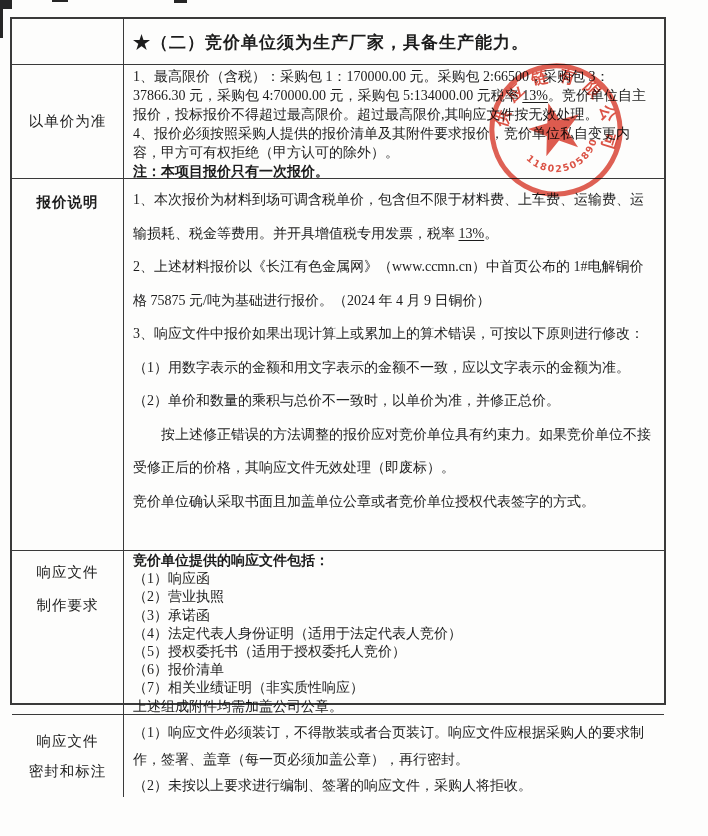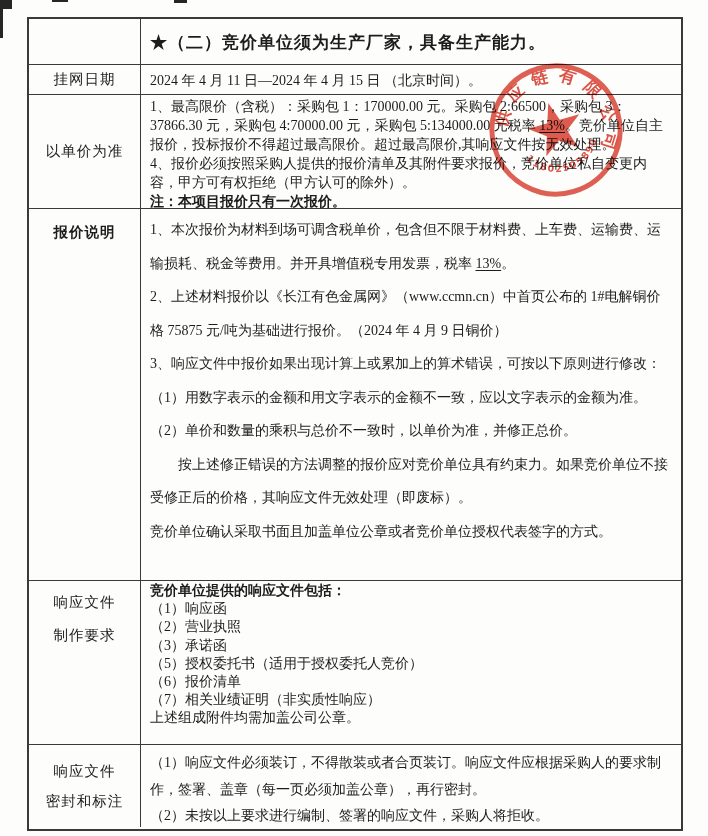--- a/index.html
+++ b/index.html
@@ -6,22 +6,22 @@
   html,body { width: 708px; height: 836px; }
   body {
     position: relative;
     background: #fdfdfc;
     font-family: "Liberation Serif", "DejaVu Serif", serif;
     color: #1c1c1c;
     overflow: hidden;
   }
   .doc-table {
     position: absolute;
-    left: 27px; top: 17px;
-    width: 656px; height: 814px;
+    left: 10px; top: 17px;
+    width: 656px; height: 688px;
     border: 2px solid #3a3a3a;
     background: transparent;
   }
   .row { display: flex; border-bottom: 1px solid #3a3a3a; overflow: hidden; }
   .row:last-child { border-bottom: none; }
   .cell-label {
     width: 112px; flex: 0 0 112px;
     border-right: 1px solid #3a3a3a;
     display: flex; flex-direction: column;
     align-items: center; justify-content: center;
@@ -72,24 +72,20 @@
 <div class="artifact a3"></div>
 <div class="artifact a4"></div>
 
 <div class="doc-table">
 
   <div class="row r1">
     <div class="cell-label"></div>
     <div class="cell-content">★（二）竞价单位须为生产厂家，具备生产能力。</div>
   </div>
 
-  <div class="row r2">
-    <div class="cell-label">挂网日期</div>
-    <div class="cell-content">2024 年 4 月 11 日—2024 年 4 月 15 日 （北京时间）。</div>
-  </div>
 
   <div class="row r3">
     <div class="cell-label">以单价为准</div>
     <div class="cell-content">
       <p><span>1、最高限价（含税）：采购包 1：170000.00 元。采购包 2:66500，采购包 3：37866.30 元，采购包 4:70000.00 元，采购包 5:134000.00 元税率 </span><span class="u">13%</span><span>。竞价单位自主报价，投标报价不得超过最高限价。超过最高限价,其响应文件按无效处理。</span></p>
       <p>4、报价必须按照采购人提供的报价清单及其附件要求报价，竞价单位私自变更内容，甲方可有权拒绝（甲方认可的除外）。</p>
       <p class="bold">注：本项目报价只有一次报价。</p>
     </div>
   </div>
 
@@ -109,20 +105,21 @@
   <div class="row r5">
     <div class="cell-label">
       <span>响应文件</span>
       <span>制作要求</span>
     </div>
     <div class="cell-content">
       <p class="bold">竞价单位提供的响应文件包括：</p>
       <p>（1）响应函</p>
       <p>（2）营业执照</p>
       <p>（3）承诺函</p>
+      <p>（4）法定代表人身份证明（适用于法定代表人竞价）</p>
       <p>（5）授权委托书（适用于授权委托人竞价）</p>
       <p>（6）报价清单</p>
       <p>（7）相关业绩证明（非实质性响应）</p>
       <p>上述组成附件均需加盖公司公章。</p>
     </div>
   </div>
 
   <div class="row r6">
     <div class="cell-label">
       <span>响应文件</span>

